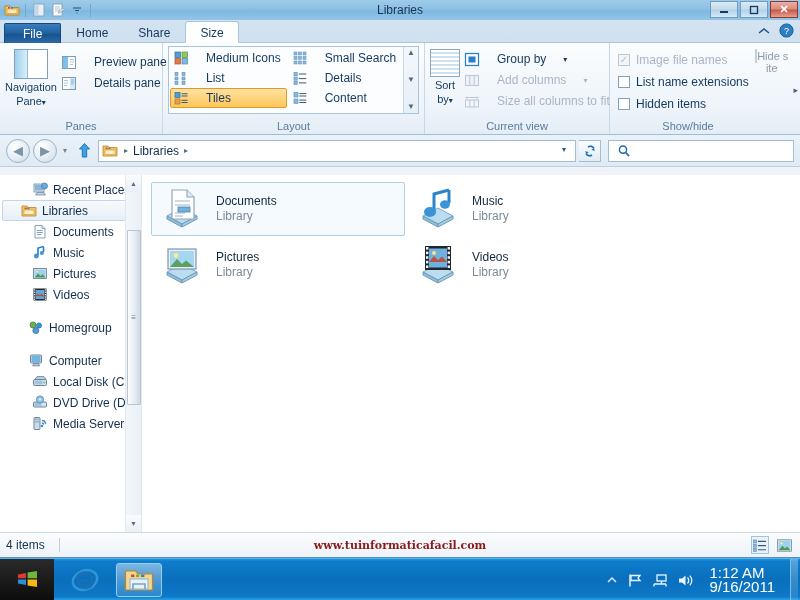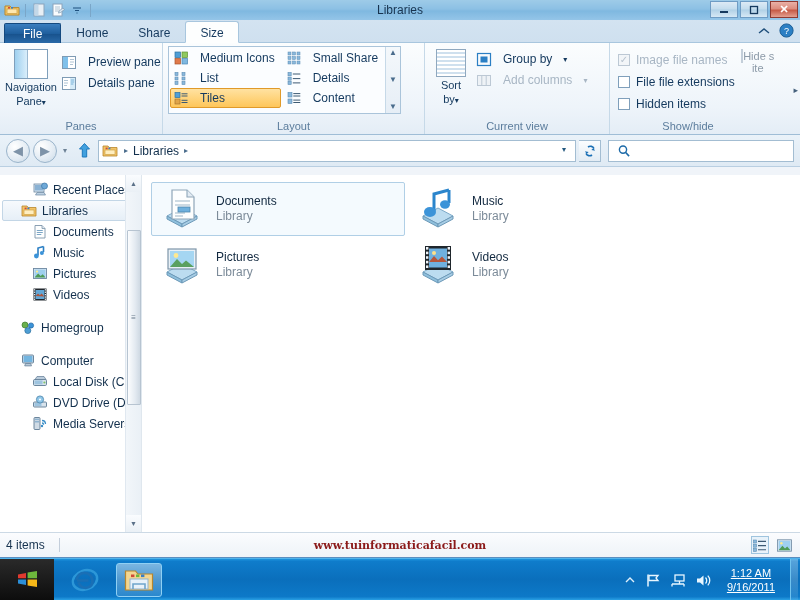--- a/index.html
+++ b/index.html
@@ -144,21 +144,21 @@
     display: flex;
   }
   .navpane-ico i {
     display: block; width: 13px; height: 100%;
     background: linear-gradient(to right,#9fd0ef,#d9eefb);
     border-right: 1px solid #9ab8d0;
   }
   
   .smallcol { display: flex; flex-direction: column; gap: 1px; padding-top: 2px; }
   .smallbtn {
-    display: flex; align-items: center; gap: 11px;
+    display: flex; align-items: center; gap: 17px;
     height: 20px; padding: 0 5px 0 3px;
     font-size: 12px; color: #14395e;
     white-space: nowrap;
     border: 1px solid transparent;
   }
   .smallbtn.sel {
     background: linear-gradient(to bottom,#ffe2a1,#fec65a);
     border: 1px solid #e09a2a;
     border-radius: 2px;
   }
@@ -289,21 +289,21 @@
   .navpane {
     width: 141px;
     background: #fff;
     padding-top: 4px;
     overflow: hidden;
     position: relative;
   }
   .navitem {
     display: flex; align-items: center;
     height: 21px;
-    padding-left: 20px;
+    padding-left: 28px;
     gap: 5px;
     font-size: 12px; color: #13304d;
     white-space: nowrap;
   }
   .navitem.child { padding-left: 32px; }
   .navitem.sel {
     background: linear-gradient(to bottom,#f7fafd,#e6eff7);
     border: 1px solid #c3d6e6;
     border-radius: 2px;
     margin: 0 2px;
@@ -422,23 +422,22 @@
     background: linear-gradient(to bottom, rgba(255,255,255,0.45), rgba(255,255,255,0.12));
   }
   .tray {
     position: absolute; right: 0; top: 0;
     height: 42px;
     display: flex; align-items: center;
     gap: 9px; padding-right: 2px;
   }
   .tray-ico { color: #dff1fc; font-size: 13px; display: flex; align-items: center; }
   .clock {
-    text-align: center; color: #fff; font-size: 11px; line-height: 14px;
+    color: #fff; font-size: 15px; line-height: 14px;
     padding: 0 6px;
-    text-decoration: underline;
   }
   .showdesk {
     width: 8px; height: 42px;
     background: linear-gradient(to bottom, rgba(255,255,255,0.30), rgba(255,255,255,0.08));
     border-left: 1px solid #6fc2ee;
   }
   svg { display: block; }
 </style>
 </head>
 <body>
@@ -600,21 +599,21 @@
                         <rect x="10" y="1" width="3" height="3"></rect>
                         <rect x="1" y="5.5" width="3" height="3"></rect>
                         <rect x="5.5" y="5.5" width="3" height="3"></rect>
                         <rect x="10" y="5.5" width="3" height="3"></rect>
                         <rect x="1" y="10" width="3" height="3"></rect>
                         <rect x="5.5" y="10" width="3" height="3"></rect>
                         <rect x="10" y="10" width="3" height="3"></rect>
                       </g>
                     </svg>
                 </span>
-                <span>Small Share</span>
+                <span>Small Search</span>
               </div>
               <div class="smallbtn">
                 <span>
                   <svg width="15" height="14" viewBox="0 0 15 14">
                       <rect x="1" y="1.5" width="3.2" height="3.2" fill="#8ab8dc" stroke="#5a8db4" stroke-width=".6"></rect>
                       <rect x="1" y="6" width="3.2" height="3.2" fill="#8ab8dc" stroke="#5a8db4" stroke-width=".6"></rect>
                       <rect x="1" y="10.3" width="3.2" height="3.2" fill="#8ab8dc" stroke="#5a8db4" stroke-width=".6"></rect>
                       <path d="M5.8 3h7.5M5.8 7.6h7.5M5.8 11.9h7.5" stroke="#3d5a73" stroke-width="1"></path>
                     </svg>
                 </span>
@@ -663,35 +662,46 @@
           <div class="smallbtn disabled">
             <span>
               <svg width="16" height="15" viewBox="0 0 16 15">
                   <rect x="1.5" y="2.5" width="13" height="10" fill="#eef2f6" stroke="#bcc8d4"></rect>
                   <path d="M5.8 2.5v10M10.2 2.5v10" stroke="#bcc8d4"></path>
                 </svg>
             </span>
             <span>Add columns</span>
             <span style="font-size:8px">▾</span>
           </div>
+          <div class="smallbtn disabled">
+            <span>
+              <svg width="16" height="15" viewBox="0 0 16 15">
+                  <path d="M1.5 3.5h13" stroke="#bcc8d4" stroke-width="1"></path>
+                  <path d="M1.5 3.5l2-1.6v3.2zM14.5 3.5l-2-1.6v3.2z" fill="#bcc8d4"></path>
+                  <rect x="1.5" y="6" width="13" height="7" fill="#f3f6f9" stroke="#bcc8d4"></rect>
+                  <path d="M5.8 6v7M10.2 6v7" stroke="#bcc8d4"></path>
+                </svg>
+            </span>
+            <span>Size all columns to fit</span>
+          </div>
         </div>
       </div>
       <div class="rgroup-label">Current view</div>
     </div>
 
     <div class="rgroup" style="width:190px;border-right:none;">
       <div class="rgroup-body">
         <div class="smallcol" style="padding-top:3px">
           <div class="chkrow disabled">
             <span class="cbox">✓</span>
             <span>Image file names</span>
           </div>
           <div class="chkrow">
             <span class="cbox"></span>
-            <span>File file extensions</span>
+            <span>List name extensions</span>
           </div>
           <div class="chkrow">
             <span class="cbox"></span>
             <span>Hidden items</span>
           </div>
         </div>
         <div class="hidebtn">
           <span class="hide-ico"></span>
           <span>Hide s</span><br>
           <span>ite</span>

